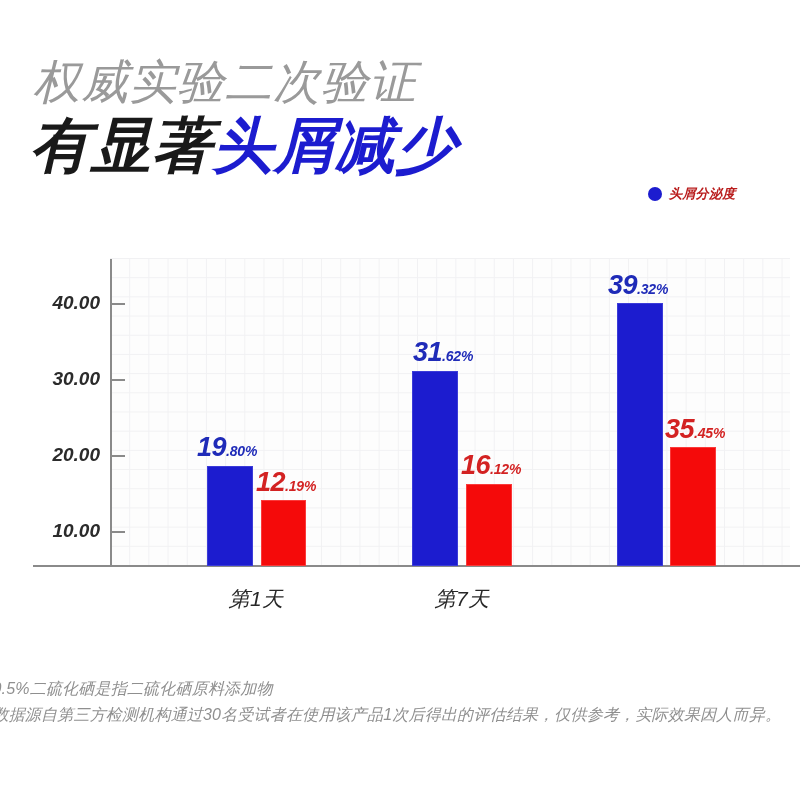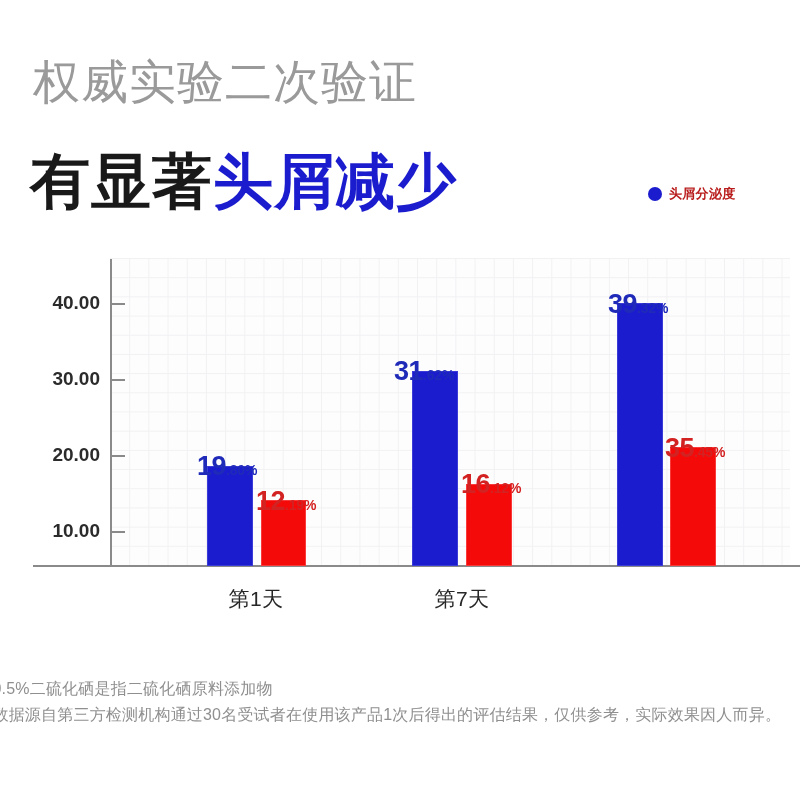--- a/index.html
+++ b/index.html
@@ -11,20 +11,21 @@
   body {
     font-family: "Liberation Sans", "DejaVu Sans", sans-serif;
     -webkit-font-smoothing: antialiased;
   }
   #page {
     position: relative;
     width: 810px;
     height: 801px;
     background: #ffffff;
     overflow: hidden;
+    font-style: italic;
   }
 
   
   .headline-sub {
     position: absolute;
     left: 33px;
     top: 58px;
     font-size: 47px;
     line-height: 1.0;
     letter-spacing: 1px;
@@ -33,21 +34,20 @@
   }
   .headline-main {
     position: absolute;
     left: 30px;
     top: 116px;
     font-size: 60px;
     line-height: 1.0;
     letter-spacing: 1px;
     font-weight: bold;
     white-space: nowrap;
-    margin-top: 36px;
   }
   .headline-main .dark { color: #191919; }
   .headline-main .accent { color: #1c1ccf; }
 
   
   .legend {
     position: absolute;
     left: 648px;
     top: 183px;
     width: 160px;
@@ -146,21 +146,20 @@
   .bar.red {
     background: #f50a0a;
     border: 1px solid #fa3a3a;
   }
 
   .bar-label {
     position: absolute;
     white-space: nowrap;
     font-weight: bold;
     line-height: 1;
-    margin-top: 19px;
   }
   .bar-label .int {
     font-size: 27px;
     letter-spacing: -0.5px;
   }
   .bar-label .dec {
     font-size: 14px;
     letter-spacing: -0.2px;
   }
   .bar-label.blue { color: #1f2bb8; }
@@ -243,21 +242,21 @@
     </div>
 
     <div class="bar red" style="left:261px; top:500px; width:45px; height:66px"></div>
     <div class="bar-label red" style="left:256px; top:469px">
       <span class="int">12</span><span class="dec">.19%</span>
     </div>
 
     <div class="xtick-label" style="left:186px; width:140px">第1天</div>
 
     <div class="bar blue" style="left:412px; top:371px; width:46px; height:195px"></div>
-    <div class="bar-label blue" style="left:394px; top:339px">
+    <div class="bar-label blue" style="left:413px; top:339px">
       <span class="int">31</span><span class="dec">.62%</span>
     </div>
 
     <div class="bar red" style="left:466px; top:484px; width:46px; height:82px"></div>
     <div class="bar-label red" style="left:461px; top:452px">
       <span class="int">16</span><span class="dec">.12%</span>
     </div>
 
     <div class="xtick-label" style="left:392px; width:140px">第7天</div>
 

